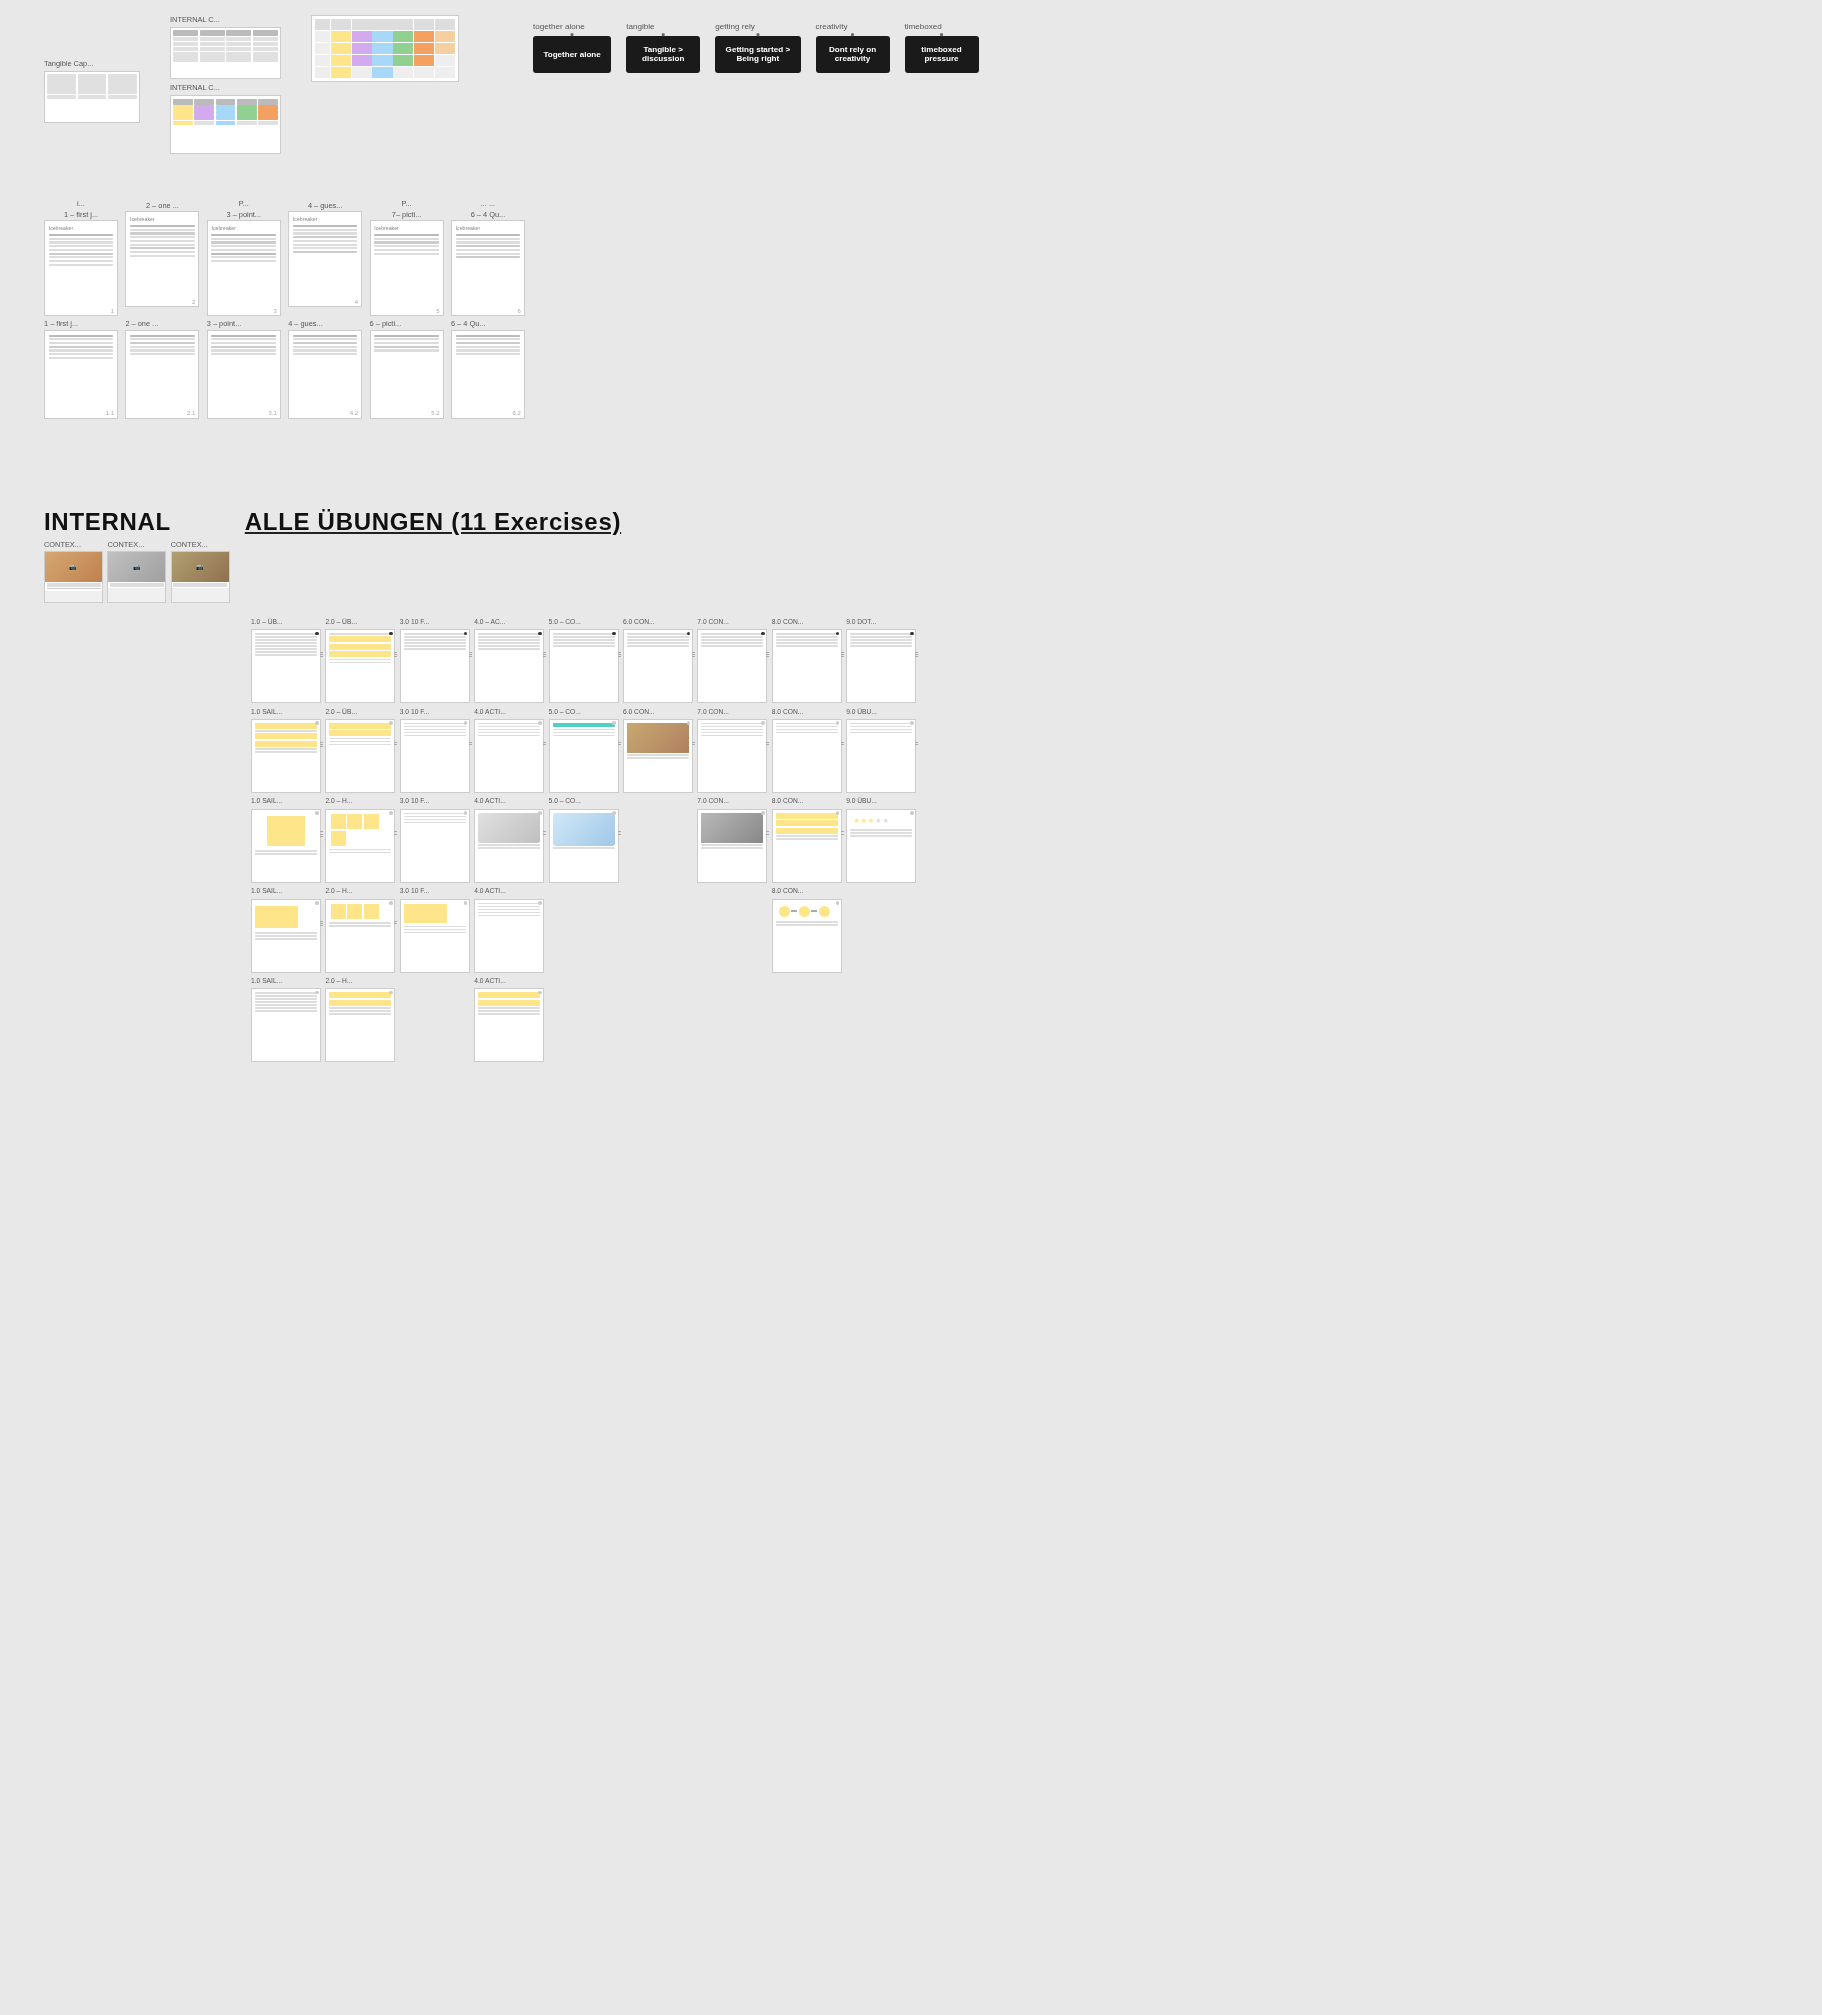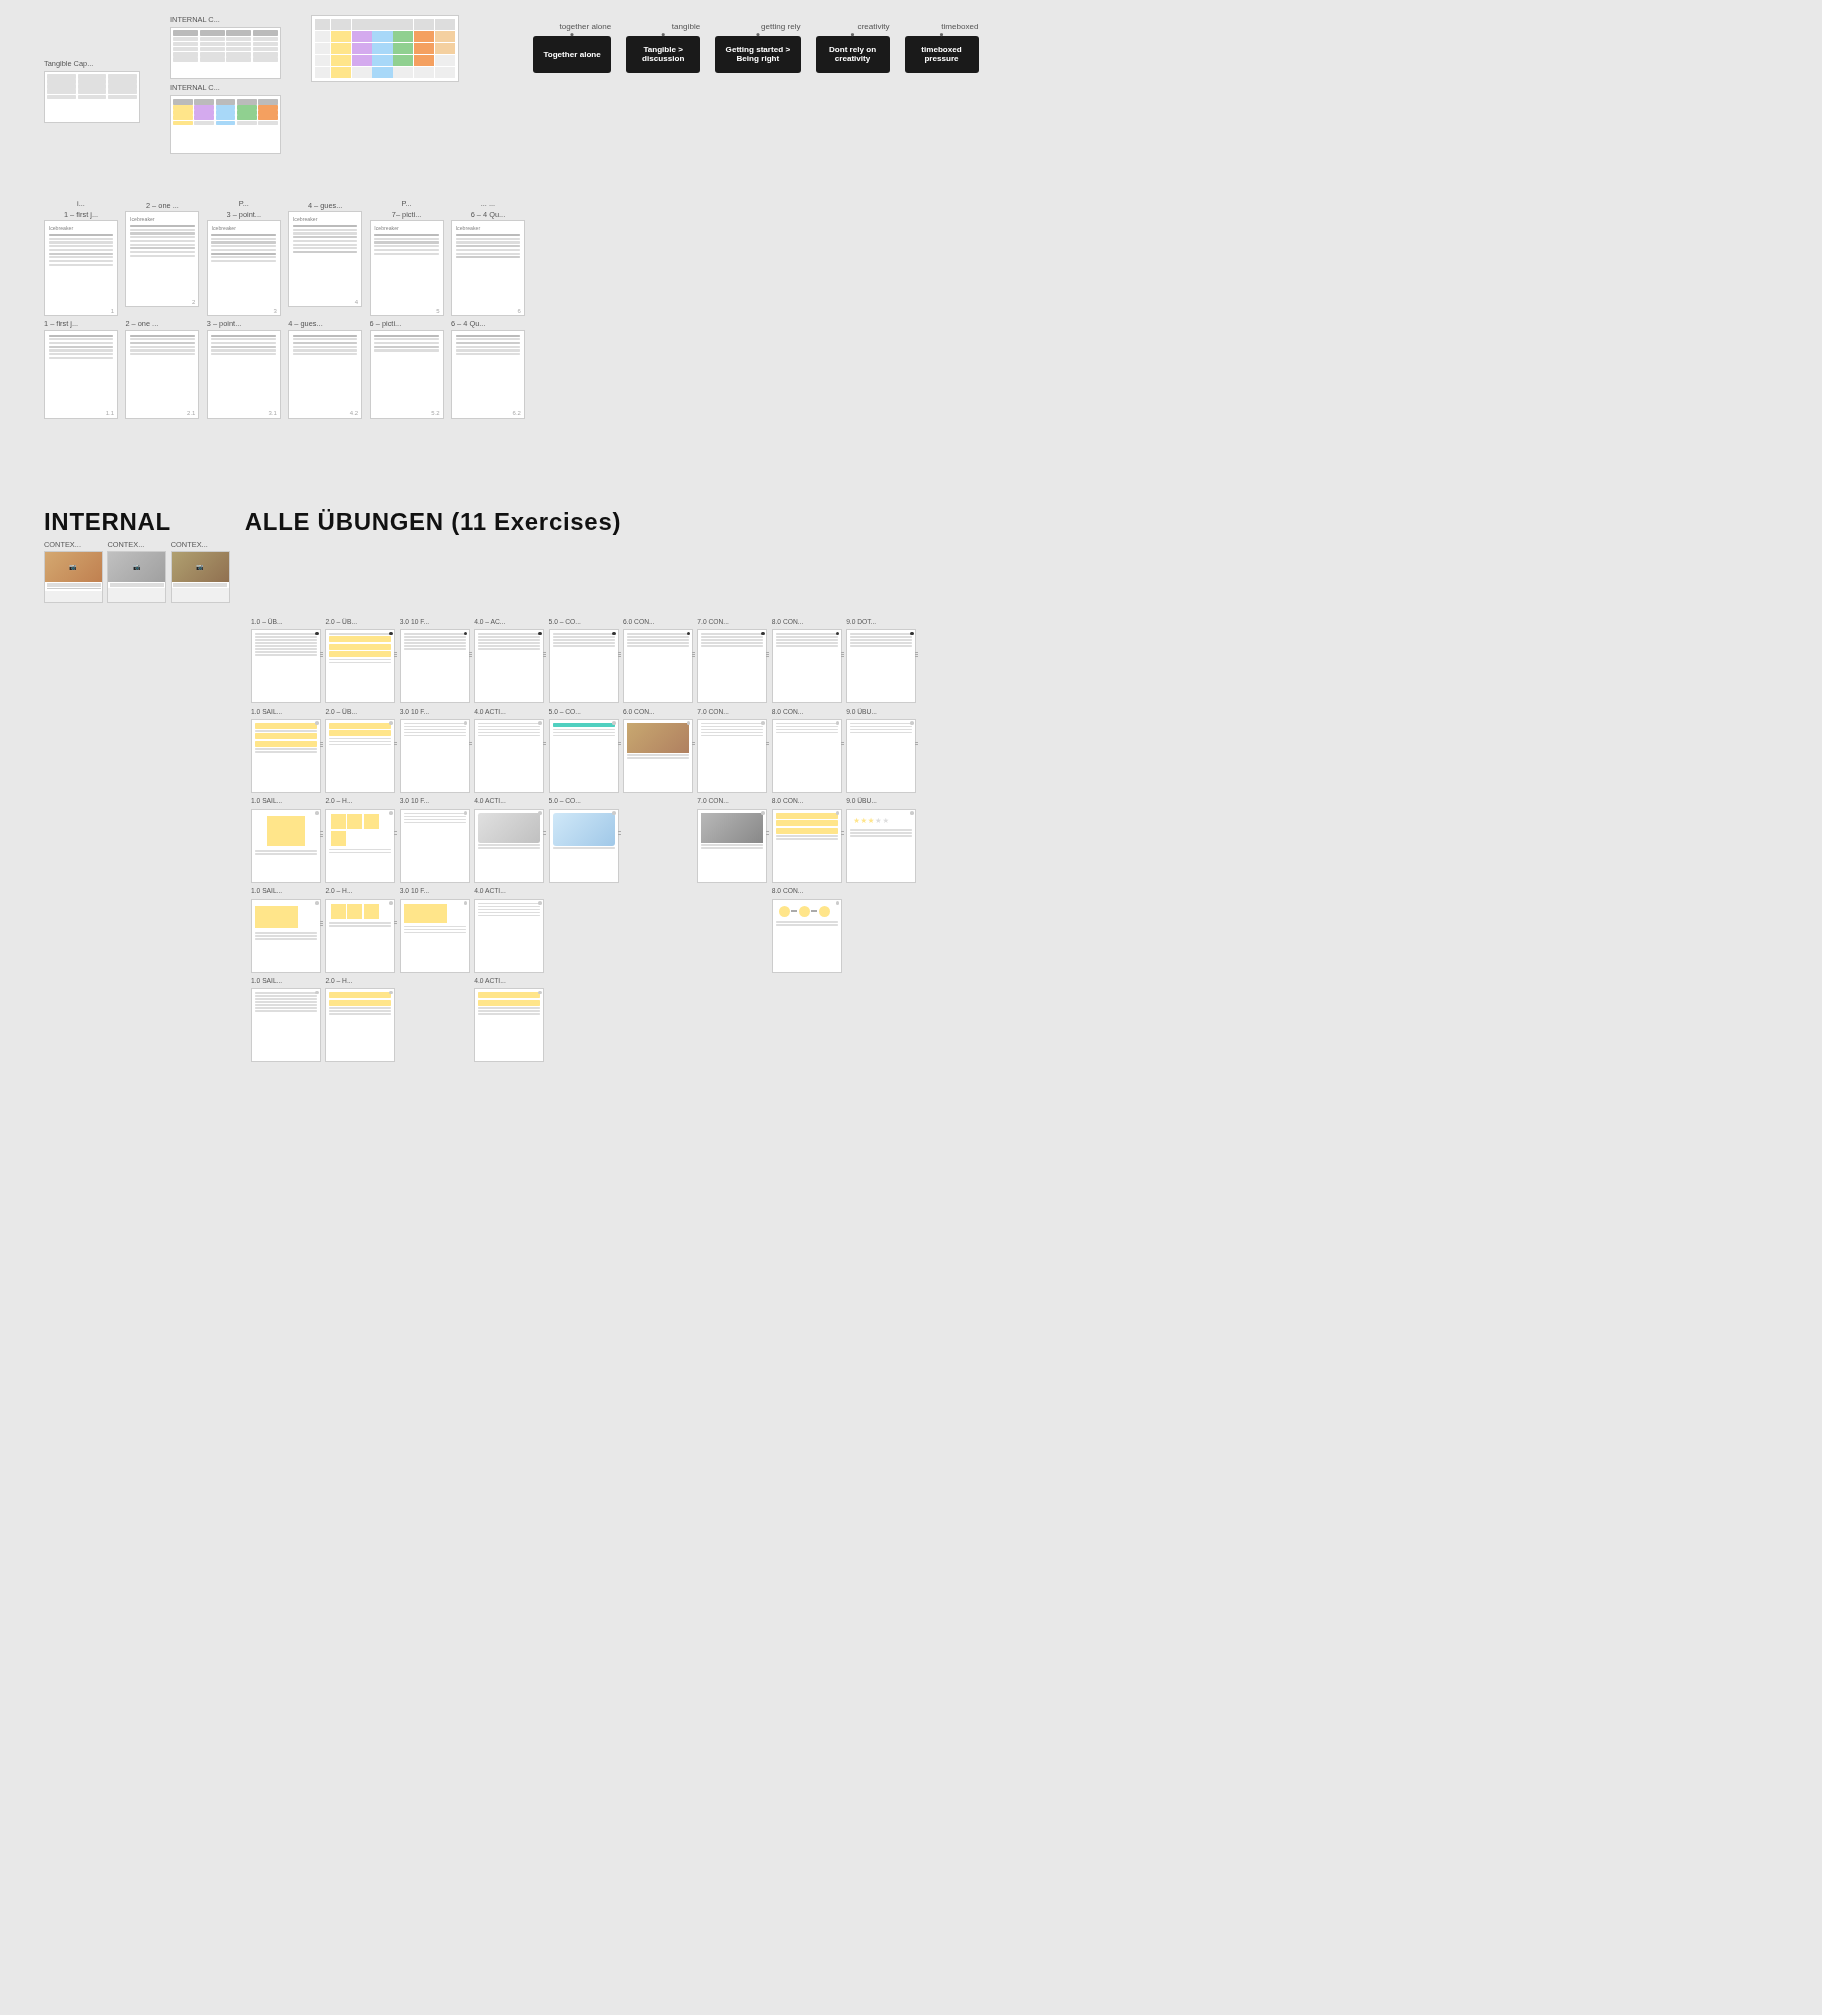--- a/index.html
+++ b/index.html
@@ -29,21 +29,21 @@
       flex-direction: row;
       gap: 15px;
       margin-left: 7.4px;
       align-items: flex-start;
       margin-top: 7.4px;
     }
 
     .tag-group {
       display: flex;
       flex-direction: column;
-      align-items: flex-end;
+      align-items: flex-start;
       gap: 4.4px;
     }
 
     .tag-label {
       font-size: 8.1px;
       color: #555;
       text-align: center;
     }
 
     .tag-chip {
@@ -694,21 +694,21 @@
             </div>
             <div style="background:#fff;padding:1.5px;display:flex;flex-direction:column;gap:0.7px;">
               <div style="height:1.5px;background:#ddd;"></div>
               <div style="height:1.5px;background:#ddd;"></div>
             </div>
           </div>
         </div>
       </div>
     </div>
 
-    <div style="display:flex;flex-direction:column;gap:4.4px;">
+    <div style="display:flex;flex-direction:column;gap:4.4px;text-decoration:underline;">
       <div class="section-title-sm">ALLE ÜBUNGEN (11 Exercises)</div>
     </div>
   </div>
 
   <div style="display:flex;flex-direction:row;gap:4.4px;align-items:flex-start;margin-left:207px;">
 
     <div class="exercise-col">
       <div class="exercise-thumb-label">1.0 – ÜB...</div>
       <div class="exercise-thumb">
         <div class="corner-dot black"></div>

